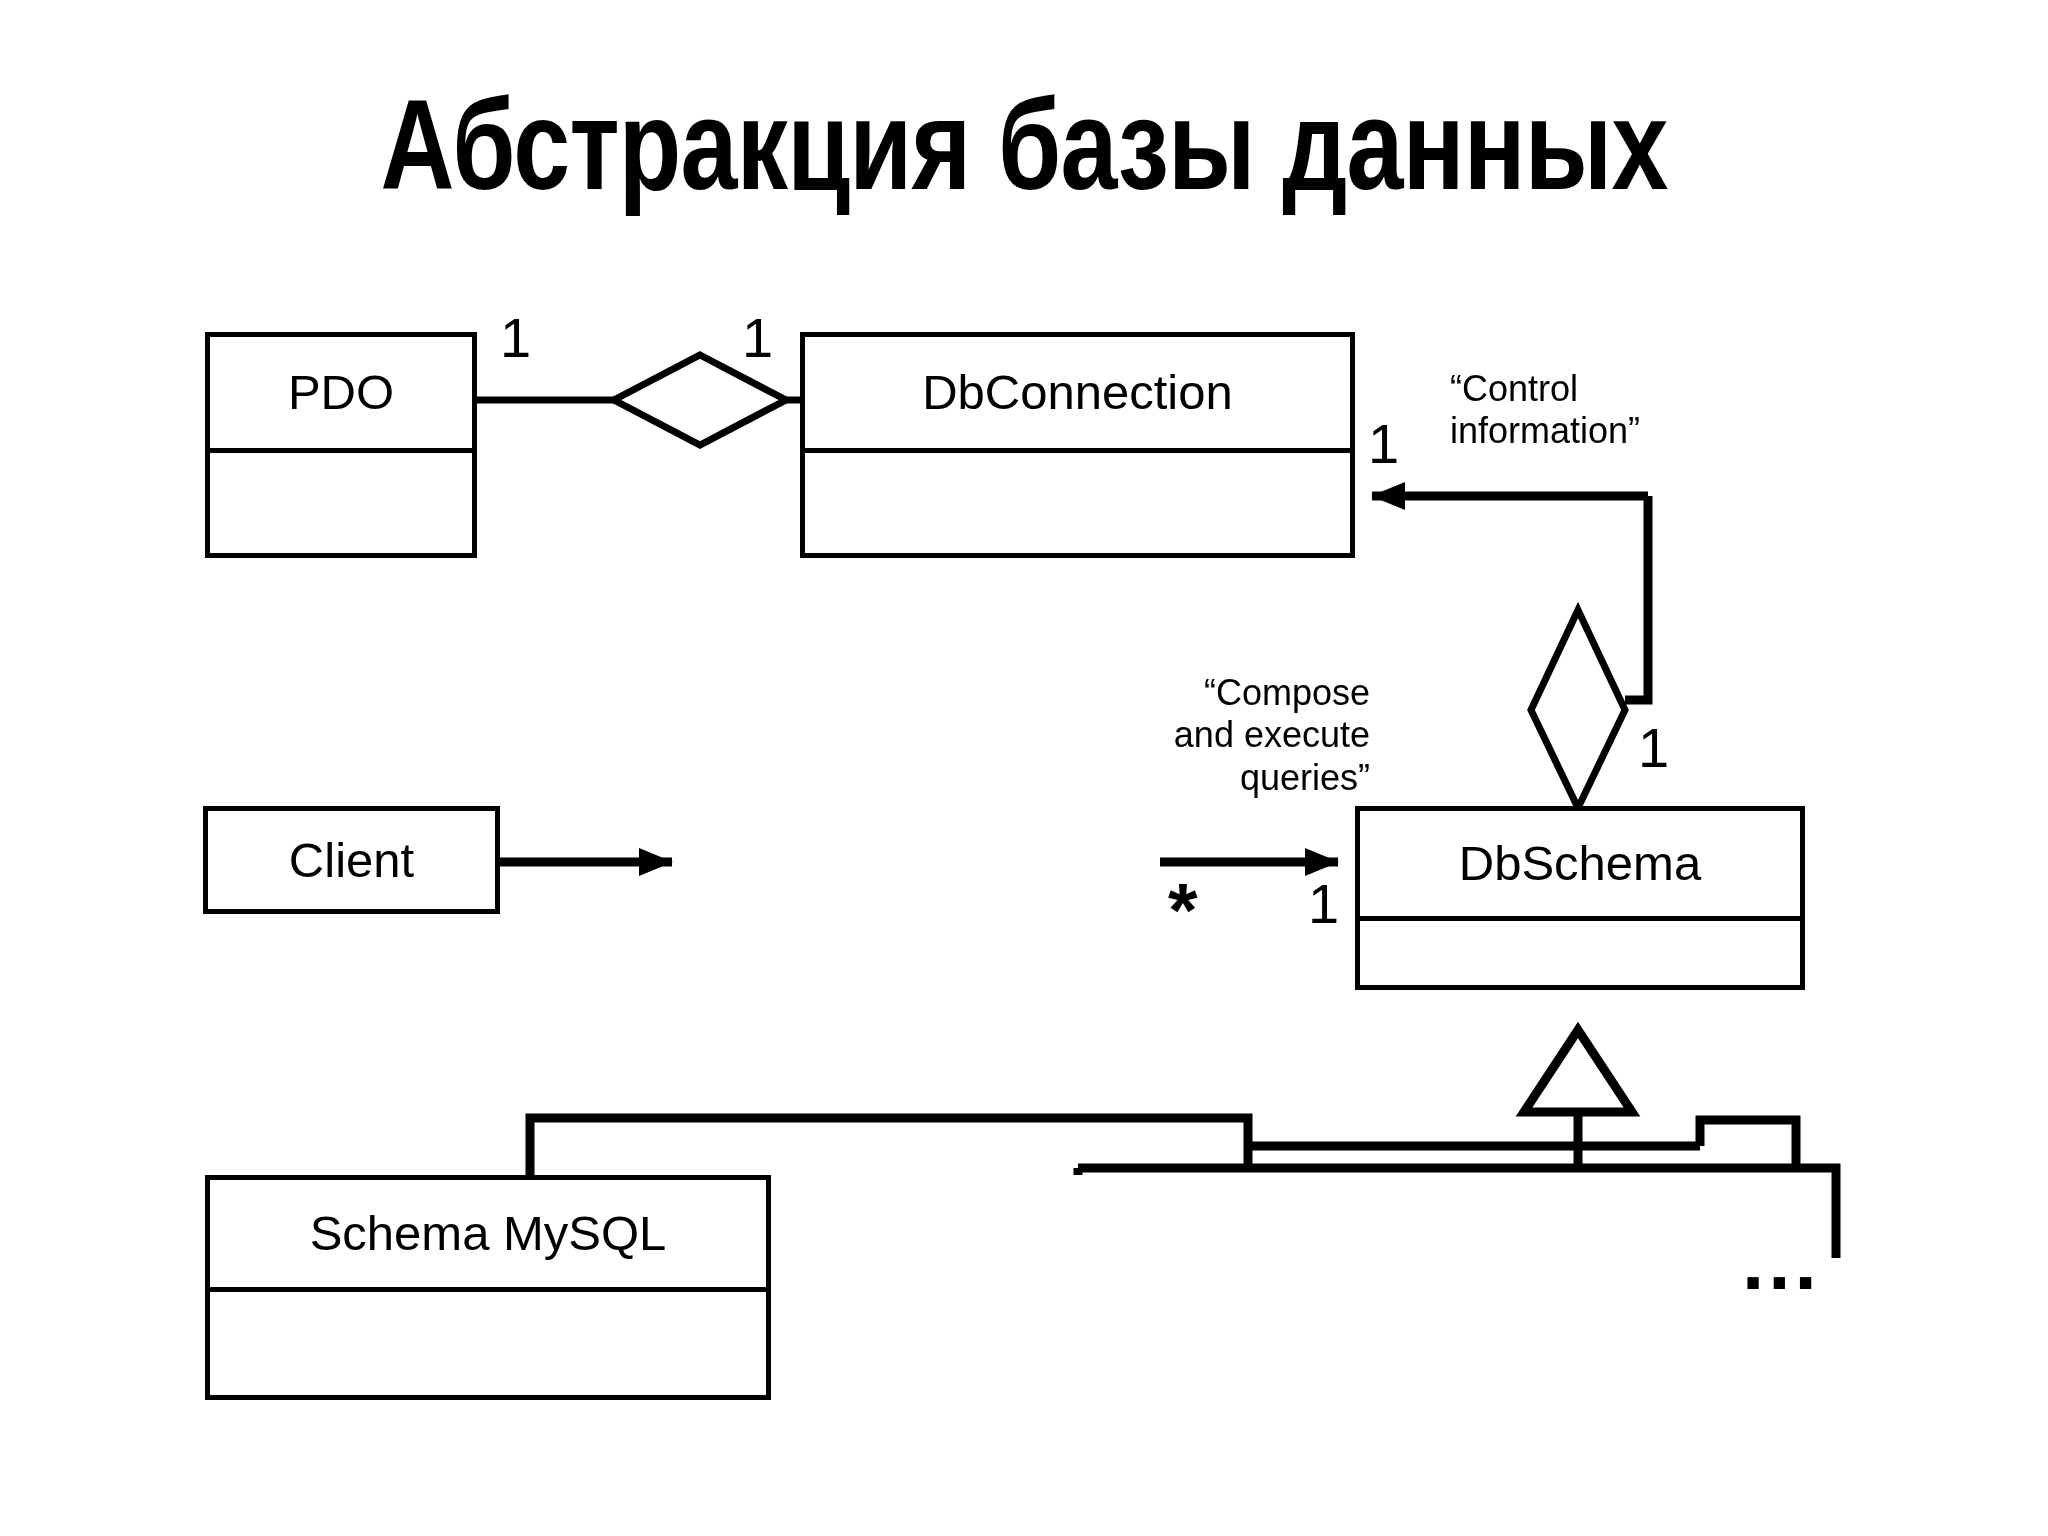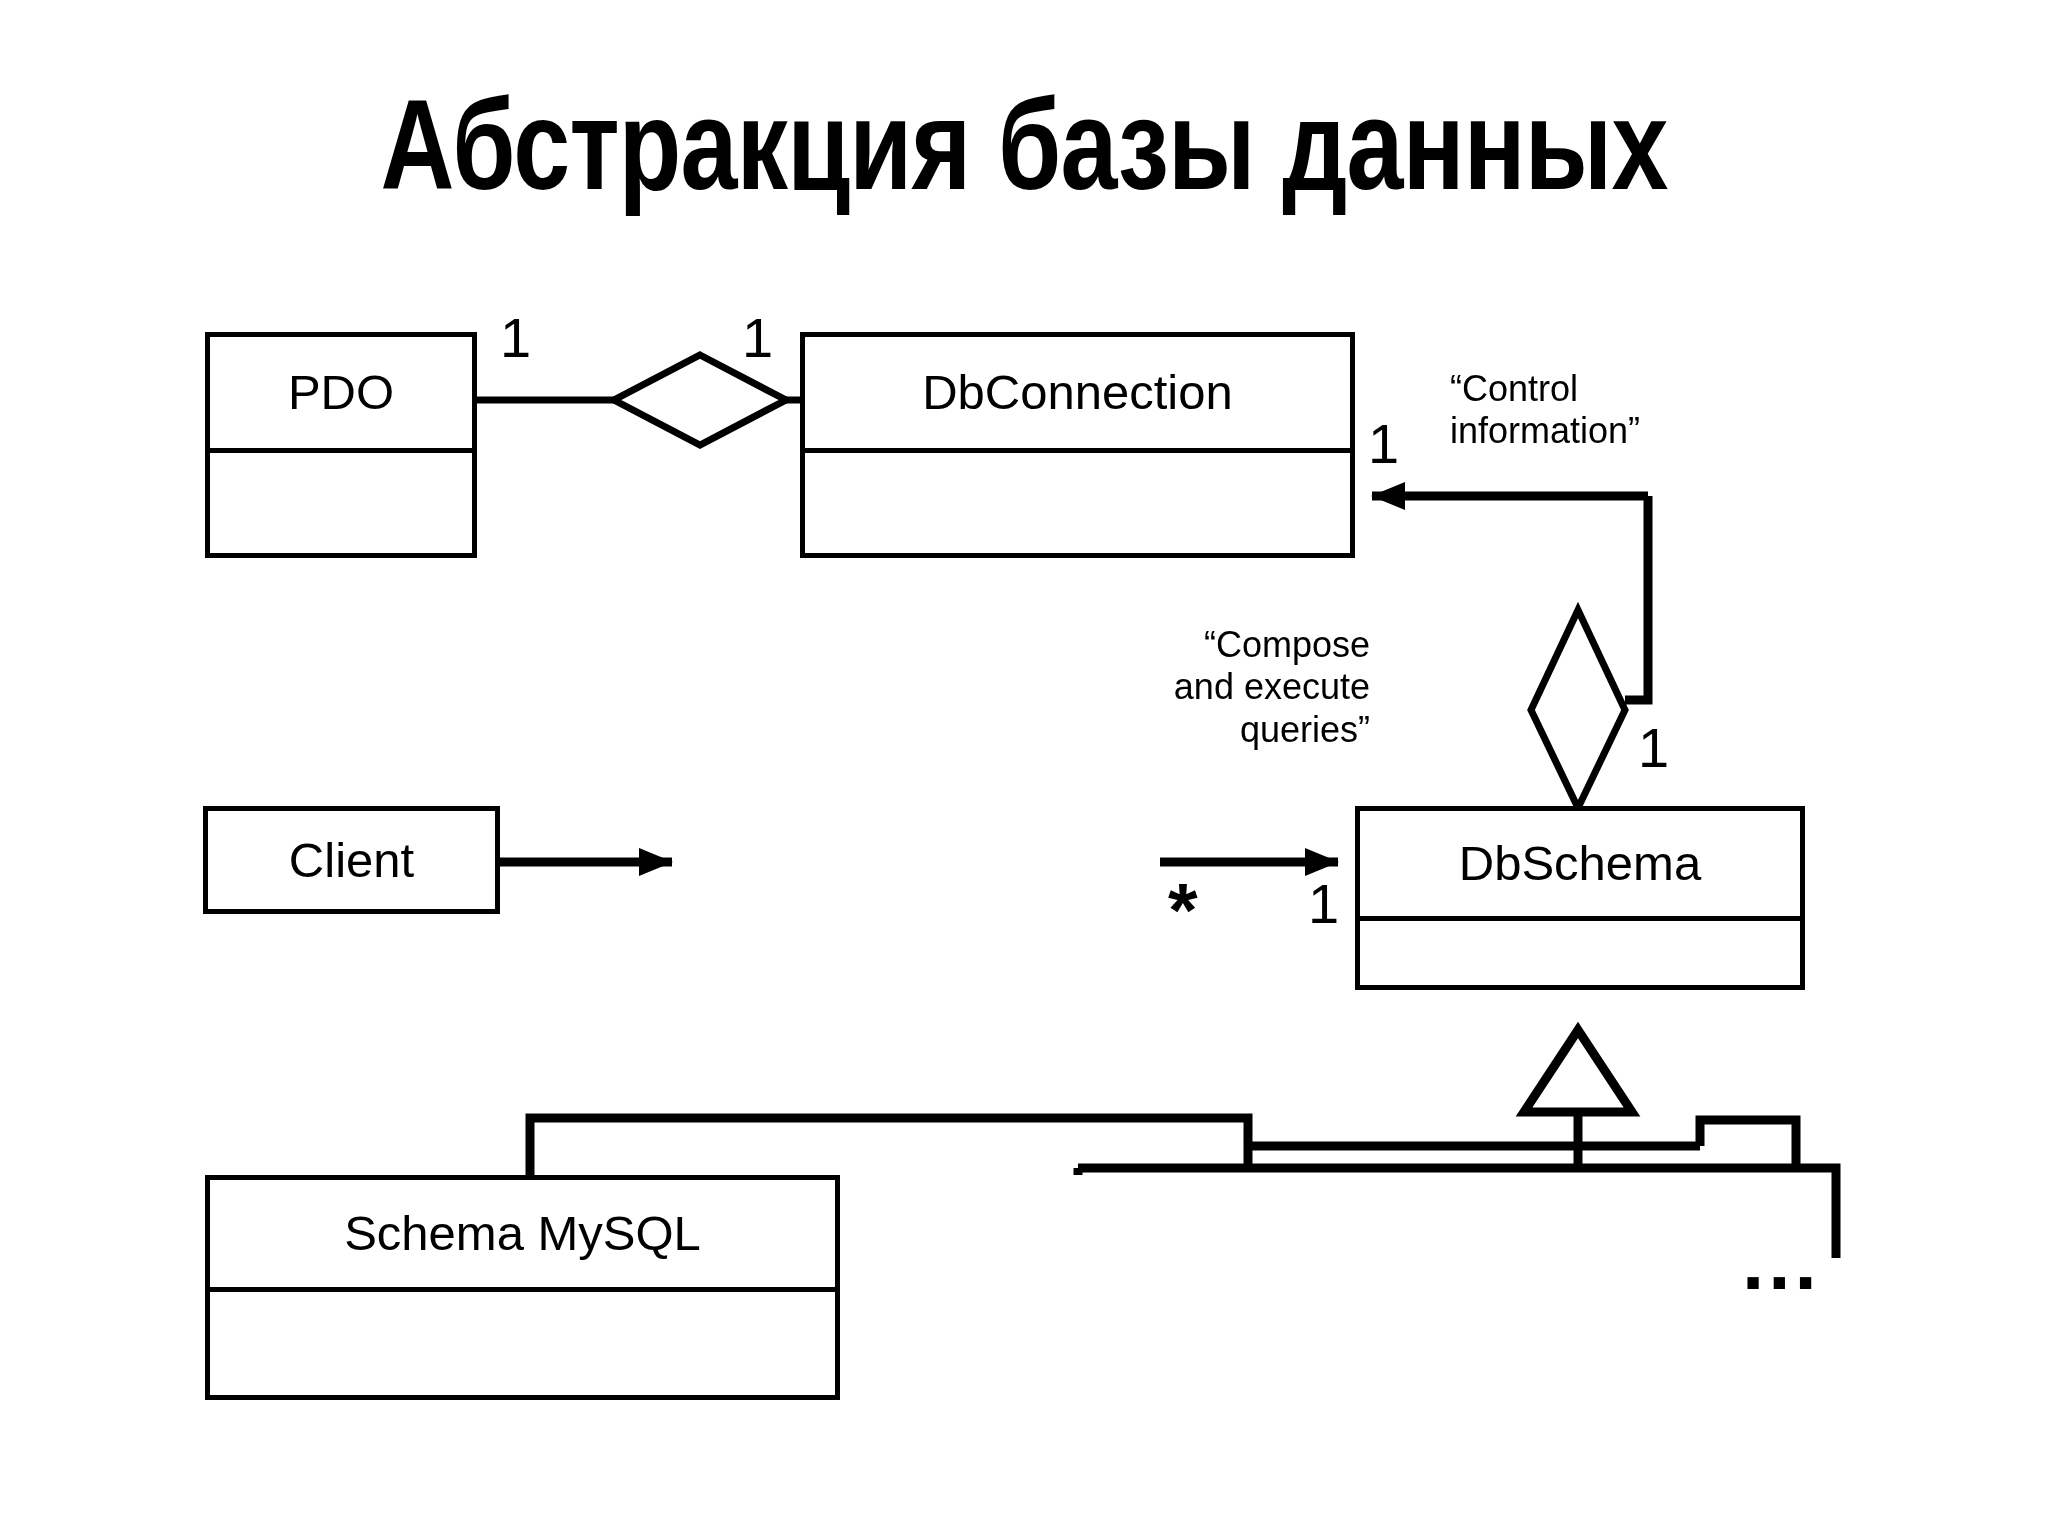--- a/index.html
+++ b/index.html
@@ -171,40 +171,40 @@
   <div class="uml-box" style="left:203px; top:806px; width:297px; height:108px;">
     <div class="uml-name" style="height:100%;">Client</div>
   </div>
 
 
   <div class="uml-box" style="left:1355px; top:806px; width:450px; height:184px;">
     <div class="uml-name divided" style="height:110px;">DbSchema</div>
     <div class="uml-attrs"></div>
   </div>
 
-  <div class="uml-box" style="left:205px; top:1175px; width:635px; height:225px;">
+  <div class="uml-box" style="left:205px; top:1175px; width:566px; height:225px;">
     <div class="uml-name divided" style="height:112px;">Schema MySQL</div>
     <div class="uml-attrs"></div>
   </div>
 
 
   <div class="mult" style="left:500px; top:310px;">1</div>
 
   <div class="mult" style="left:742px; top:310px;">1</div>
 
   <div class="mult" style="left:1368px; top:416px;">1</div>
 
   <div class="mult star" style="left:1168px; top:872px;">*</div>
 
   <div class="mult" style="left:1308px; top:876px;">1</div>
 
   <div class="mult" style="left:1638px; top:720px;">1</div>
 
   <div class="note left" style="left:1450px; top:368px; width:330px;">“Control
 information”</div>
 
-  <div class="note right" style="left:1010px; top:624px; width:360px;text-align:right;">“Compose
+  <div class="note right" style="left:1010px; top:672px; width:360px;text-align:right;">“Compose
 and execute
 queries”</div>
 
   <div id="ellipsis" style="left:1742px; top:1222px;">...</div>
 
 </div>
 
 </body></html>

